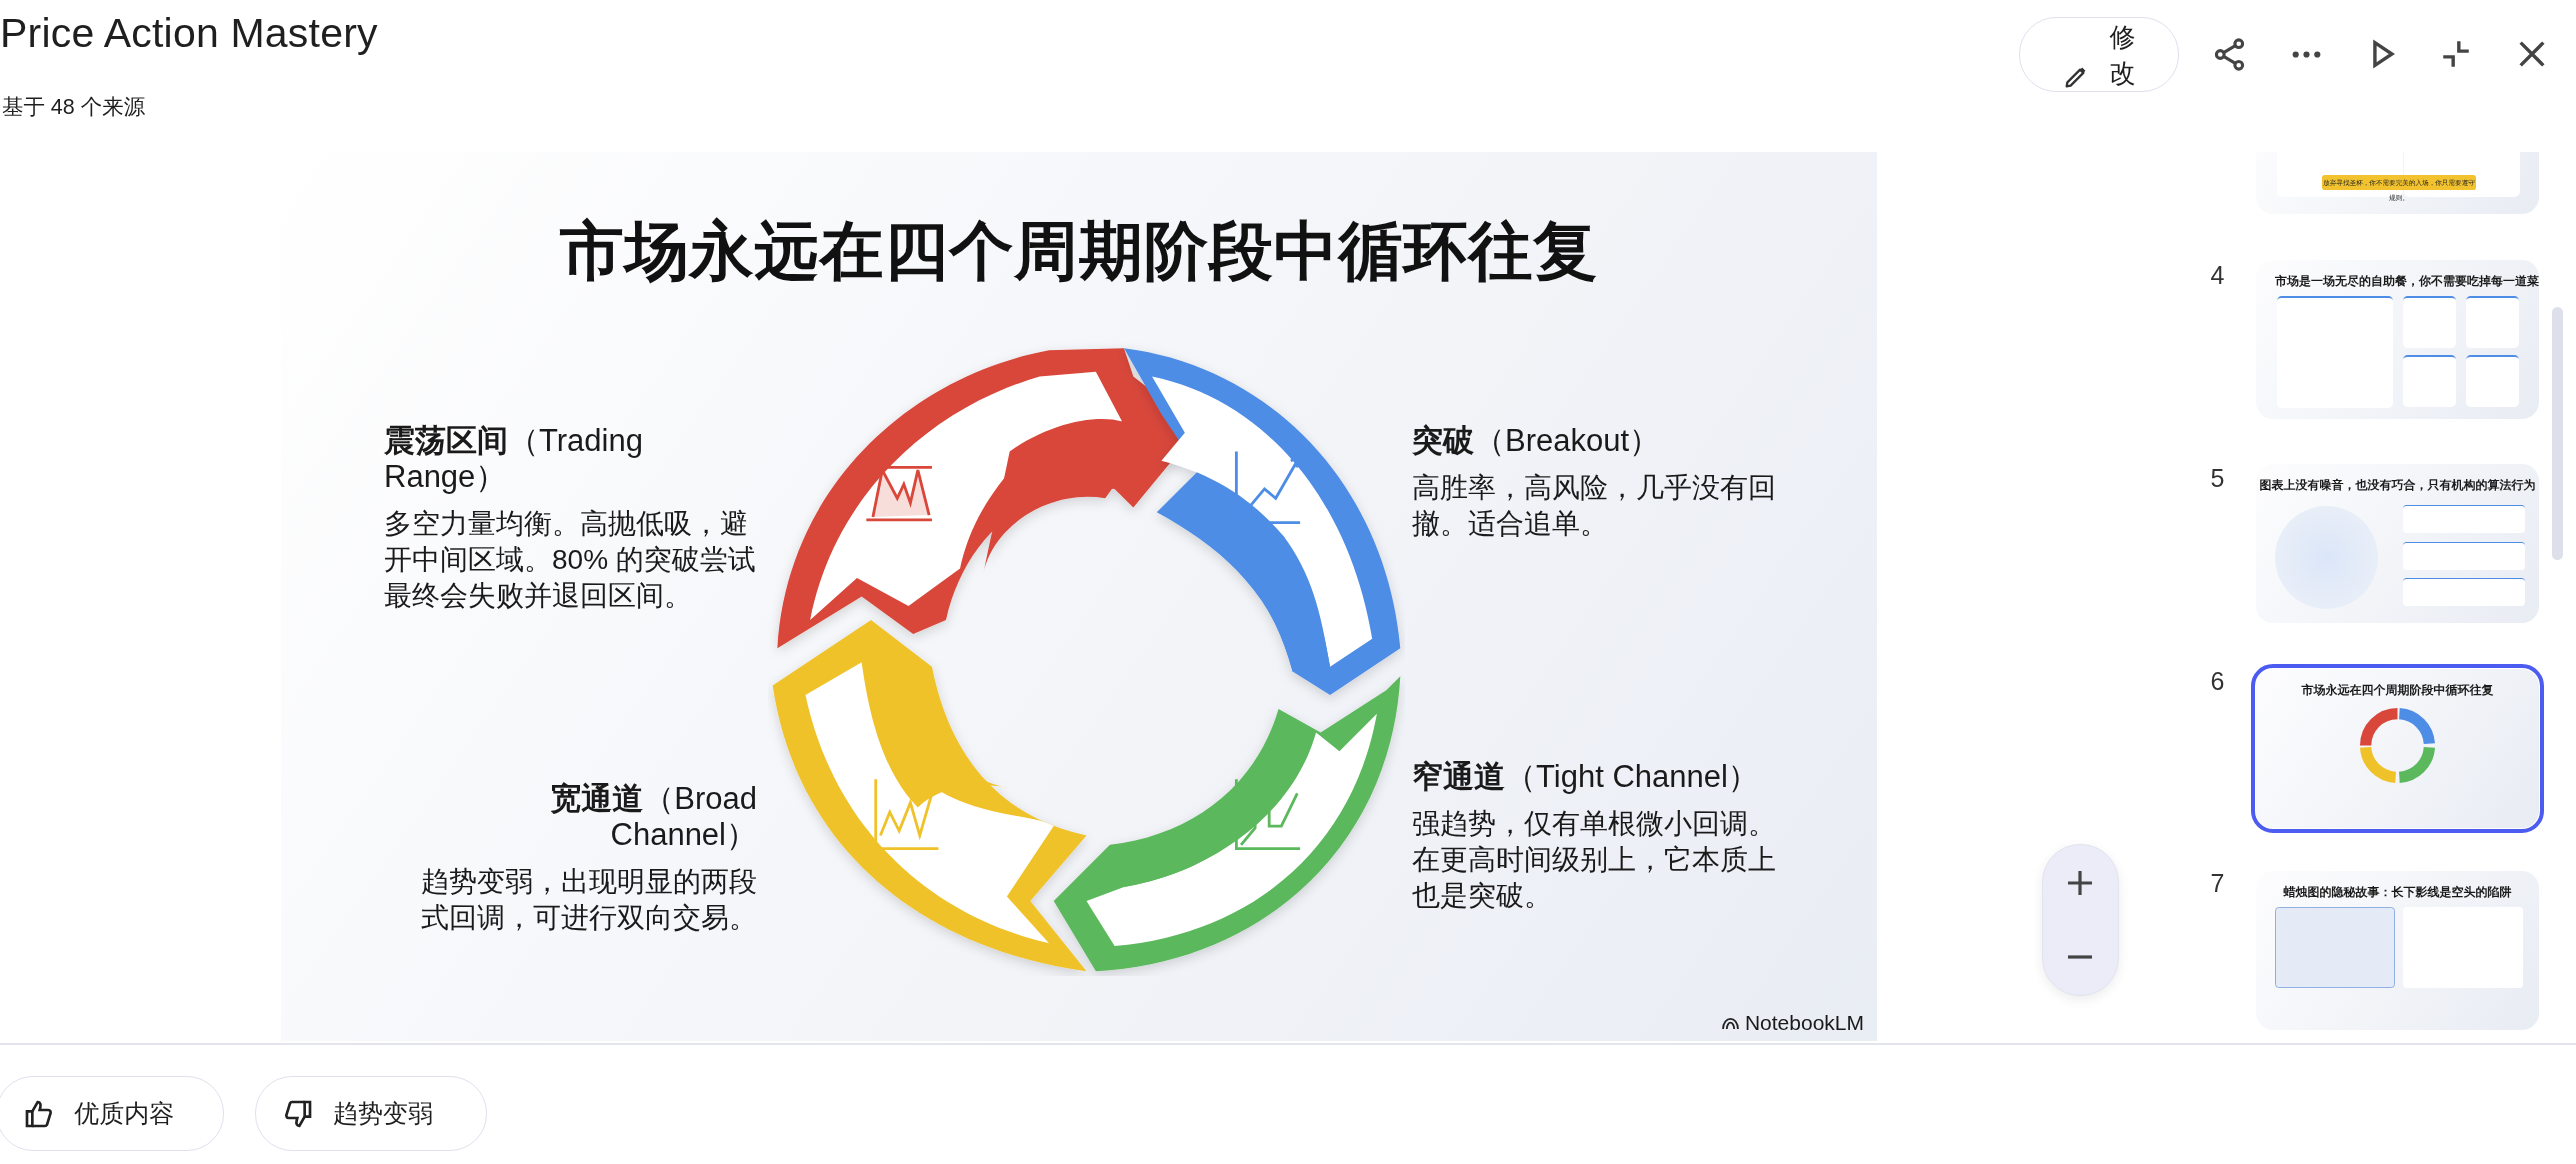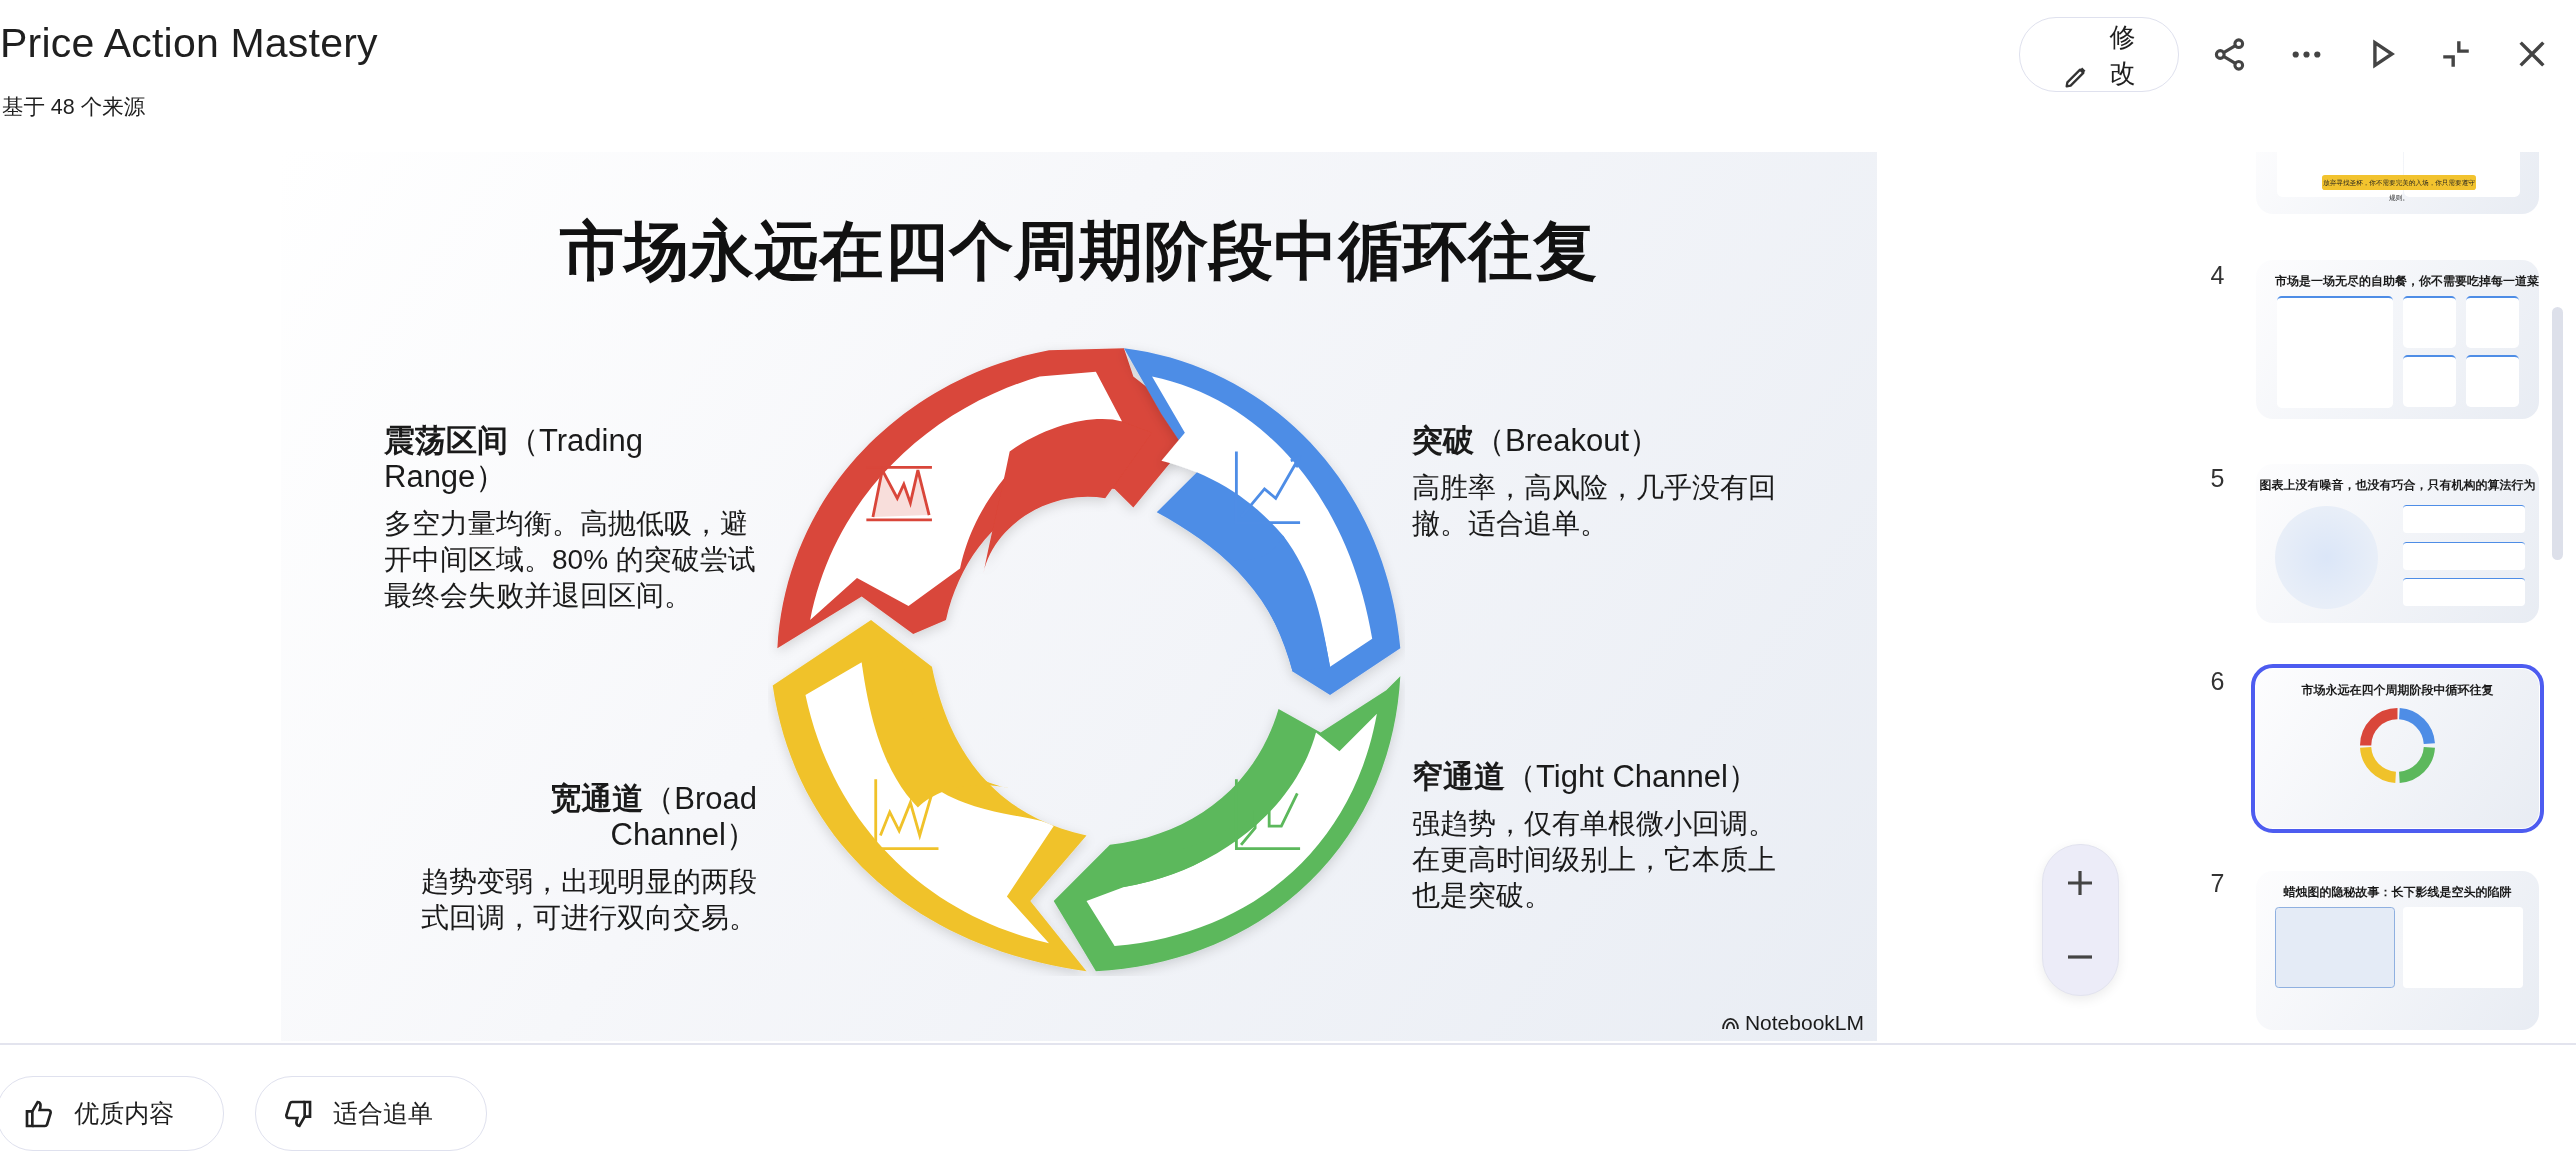--- a/index.html
+++ b/index.html
@@ -1,21 +1,21 @@
 <!DOCTYPE html>
 <html style="font-size:15px"><head>
 <meta charset="utf-8">
 <style>
   * { box-sizing: border-box; margin: 0; padding: 0; }
   html, body { width: 2576px; height: 1164px; background: #ffffff; overflow: hidden;
     font-family: "Liberation Sans", "DejaVu Sans", sans-serif; color: #1f1f1f; }
   .abs { position: absolute; }
 
   
-  .title { left: 0; top: 20px; font-size: 41px; font-weight: 400; color: #1f1f1f; letter-spacing: 0.2px; }
+  .title { left: 0; top: 10px; font-size: 41px; font-weight: 400; color: #1f1f1f; letter-spacing: 0.2px; }
   .subtitle { left: 1.9px; top: 92px; font-size: 21.5px; color: #1f1f1f; }
 
   .edit-btn { left: 2019px; top: 17px; width: 160px; height: 75px; border: 1.9px solid #dfe1ee; border-radius: 37px;
     display: flex; align-items: flex-end; justify-content: center; gap: 19px; background: #fff; cursor: pointer; }
   .edit-btn .lbl { font-size: 26px; line-height: 36px; width: 28px; text-align: center; color: #1f1f1f; }
   .icon-btn { width: 52px; height: 52px; top: 28px; display: flex; align-items: center; justify-content: center; cursor: pointer; }
 
   
   .slide { left: 281px; top: 152px; width: 1596px; height: 889px; overflow: hidden;
     background: linear-gradient(125deg, #ffffff 0%, #f6f7fa 40%, #e9edf4 100%); }
@@ -237,15 +237,15 @@
     <path d="M3 10 H7 V21 H3 Z" fill="none" stroke="#222" stroke-width="2"></path>
     <path d="M7 10 L11 3 C13 3 13.5 5 13 7 L12.5 9 H19 C20.5 9 21 10.5 20.6 11.6 L18 20 C17.7 20.6 17.2 21 16.5 21 H7" fill="none" stroke="#222" stroke-width="2"></path>
   </svg>
   <span>优质内容</span>
 </div>
 <div class="abs fb-btn" style="left:255px; width:232px;">
   <svg width="32" height="32" viewBox="0 0 24 24">
     <path d="M17 3 H21 V14 H17 Z" fill="none" stroke="#222" stroke-width="2"></path>
     <path d="M17 14 L13 21 C11 21 10.5 19 11 17 L11.5 15 H5 C3.5 15 3 13.5 3.4 12.4 L6 4 C6.3 3.4 6.8 3 7.5 3 H17" fill="none" stroke="#222" stroke-width="2"></path>
   </svg>
-  <span>适合追单</span>
+  <span>趋势变弱</span>
 </div>
 
 
 </body></html>

